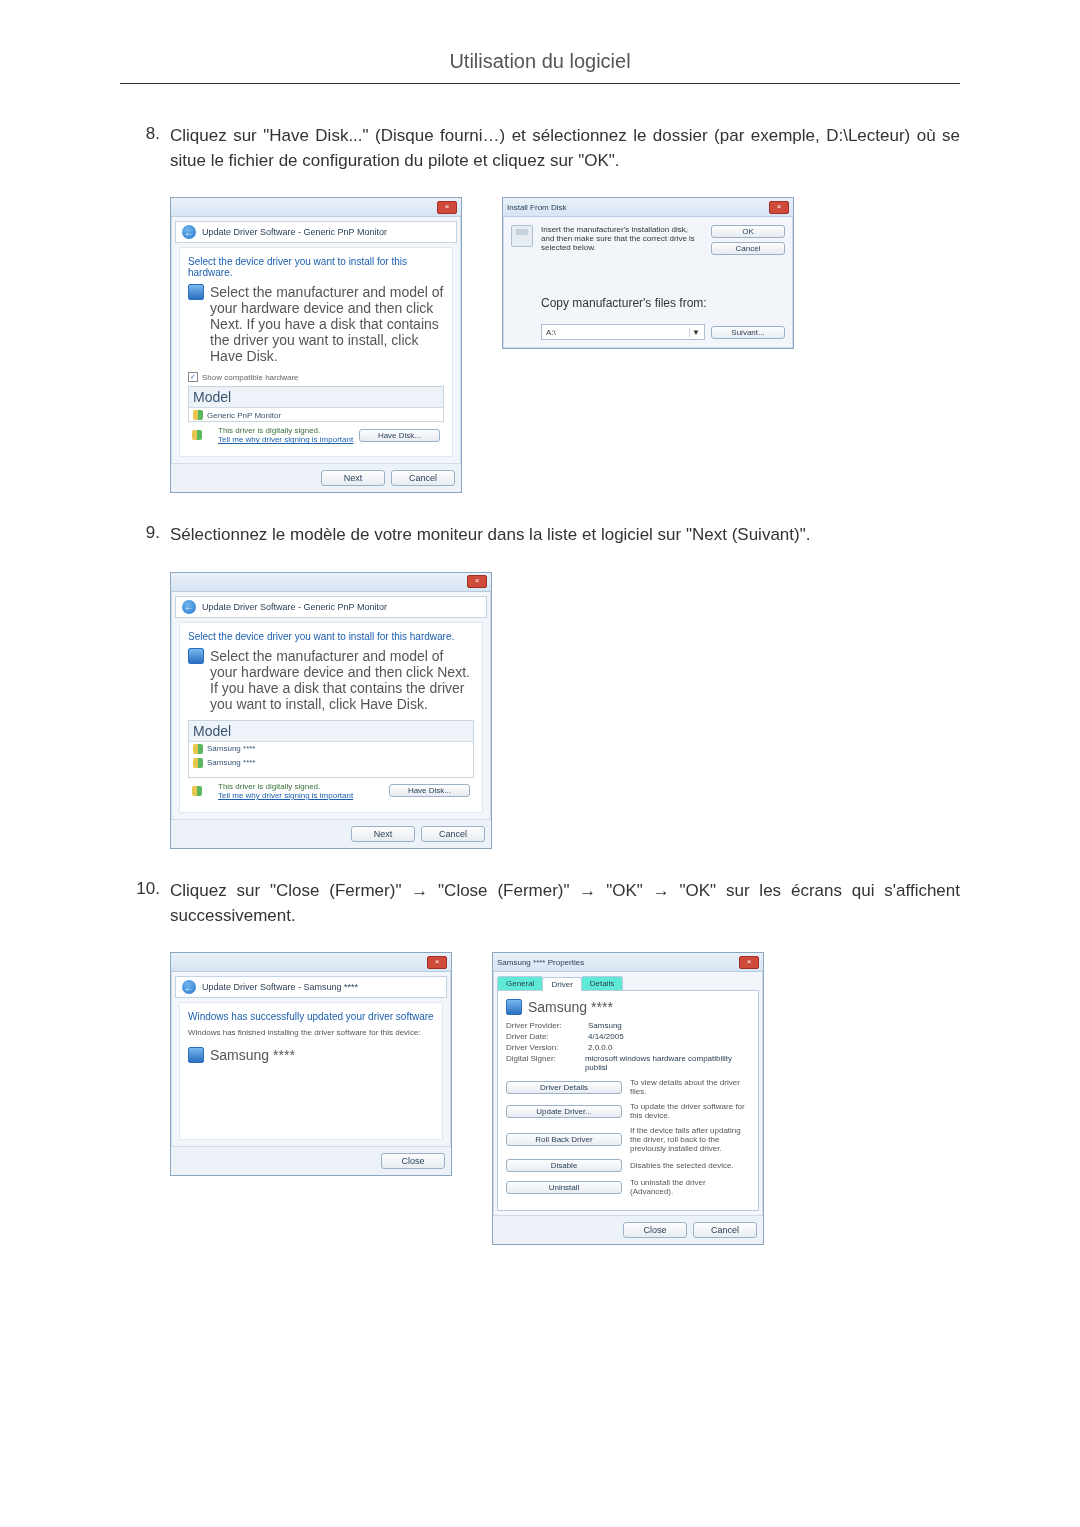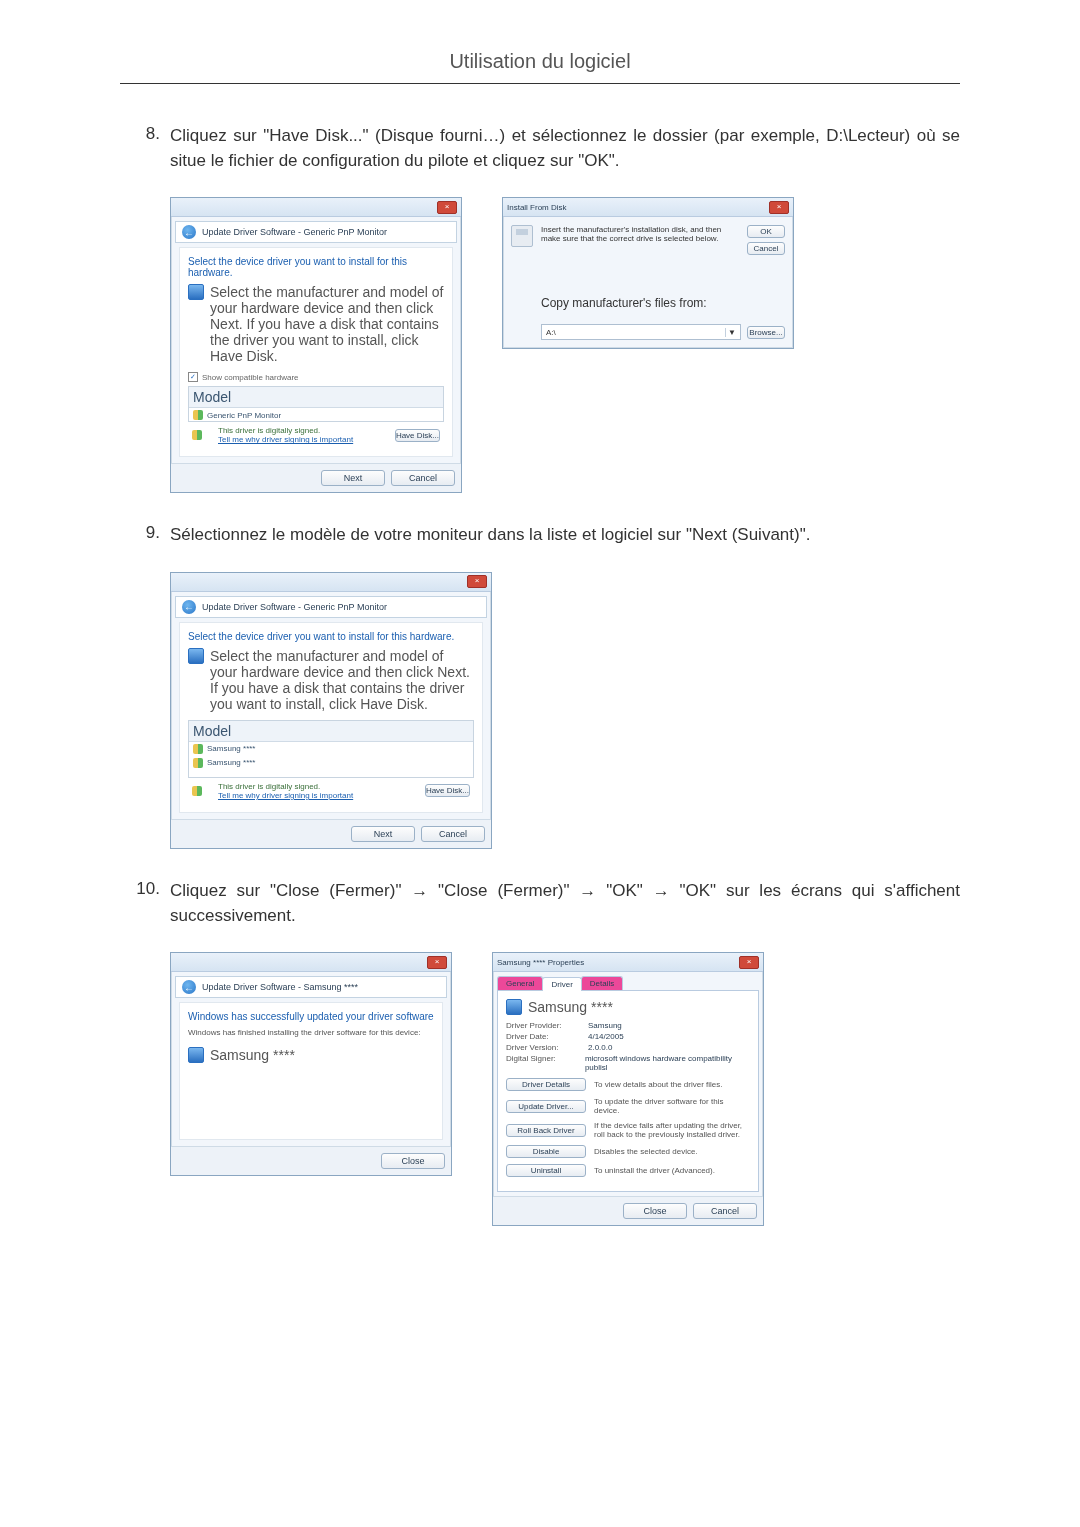--- a/index.html
+++ b/index.html
@@ -183,21 +183,21 @@
   .btn {
     background:linear-gradient(#fdfdfd,#e7ecf2);
     border:1px solid #9bb1c7;
     border-radius:3px;
     padding:2px 10px;
     font-size:9px;
     color:#2a3f55;
     min-width:42px;
     text-align:center;
   }
-  .btn.sm { padding:1px 0; font-size:8px; min-width:36px;}
+  .btn.sm { padding:1px 18px; font-size:8px; min-width:36px;}
   .floppy {
     width:20px;height:20px;flex:0 0 20px;
     background:#e7ecf2;border:1px solid #aebfd1;
     position:relative;border-radius:2px;
   }
   .floppy::after{content:"";position:absolute;left:4px;top:3px;right:4px;height:6px;background:#c3d0de;}
   .combo {
     background:#fff;border:1px solid #aebfd1;height:14px;
     display:flex;align-items:center;justify-content:space-between;
     padding:0 2px 0 4px;font-size:8px;color:#333;
@@ -206,21 +206,21 @@
   .diskrow {
     display:flex;gap:8px;align-items:flex-start;padding:8px;
   }
 
   
   .tabs {
     display:flex;gap:0;margin:4px 4px 0 4px;
   }
   .tab {
     border:1px solid #b9cbe0;border-bottom:none;
-    background:#ec4899;padding:2px 8px;font-size:8px;color:#2a3f55;
+    background:#5eead4;padding:2px 8px;font-size:8px;color:#2a3f55;
     border-radius:3px 3px 0 0;margin-right:-1px;
   }
   .tab.active { background:#fff; position:relative; top:1px;}
   .propbody {
     border:1px solid #b9cbe0;background:#fff;margin:0 4px 4px 4px;
     padding:8px;font-size:8px;color:#2a3f55;
   }
   .kv { display:flex;gap:6px;margin:2px 0;}
   .kv .k { width:76px;color:#555;}
   .actionrow { display:flex;gap:8px;align-items:center;margin:6px 0;}
@@ -311,21 +311,21 @@
               <div class="btn sm">Cancel</div>
             </div>
           </div>
           <div>
             <div style="font-size:12px;color:#333;margin-bottom:14px;">Copy manufacturer's files from:</div>
             <div style="display:flex;gap:6px;align-items:center;">
               <div class="combo" style="flex:1;">
                 <span>A:\</span>
                 <span class="drop">▼</span>
               </div>
-              <div class="btn sm">Browse...</div>
+              <div class="btn sm">Suivant...</div>
             </div>
           </div>
         </div>
       </div>
     </div>
   </div>
 
   <ol class="steps">
     <li>
       <div class="step-num">9.</div>

